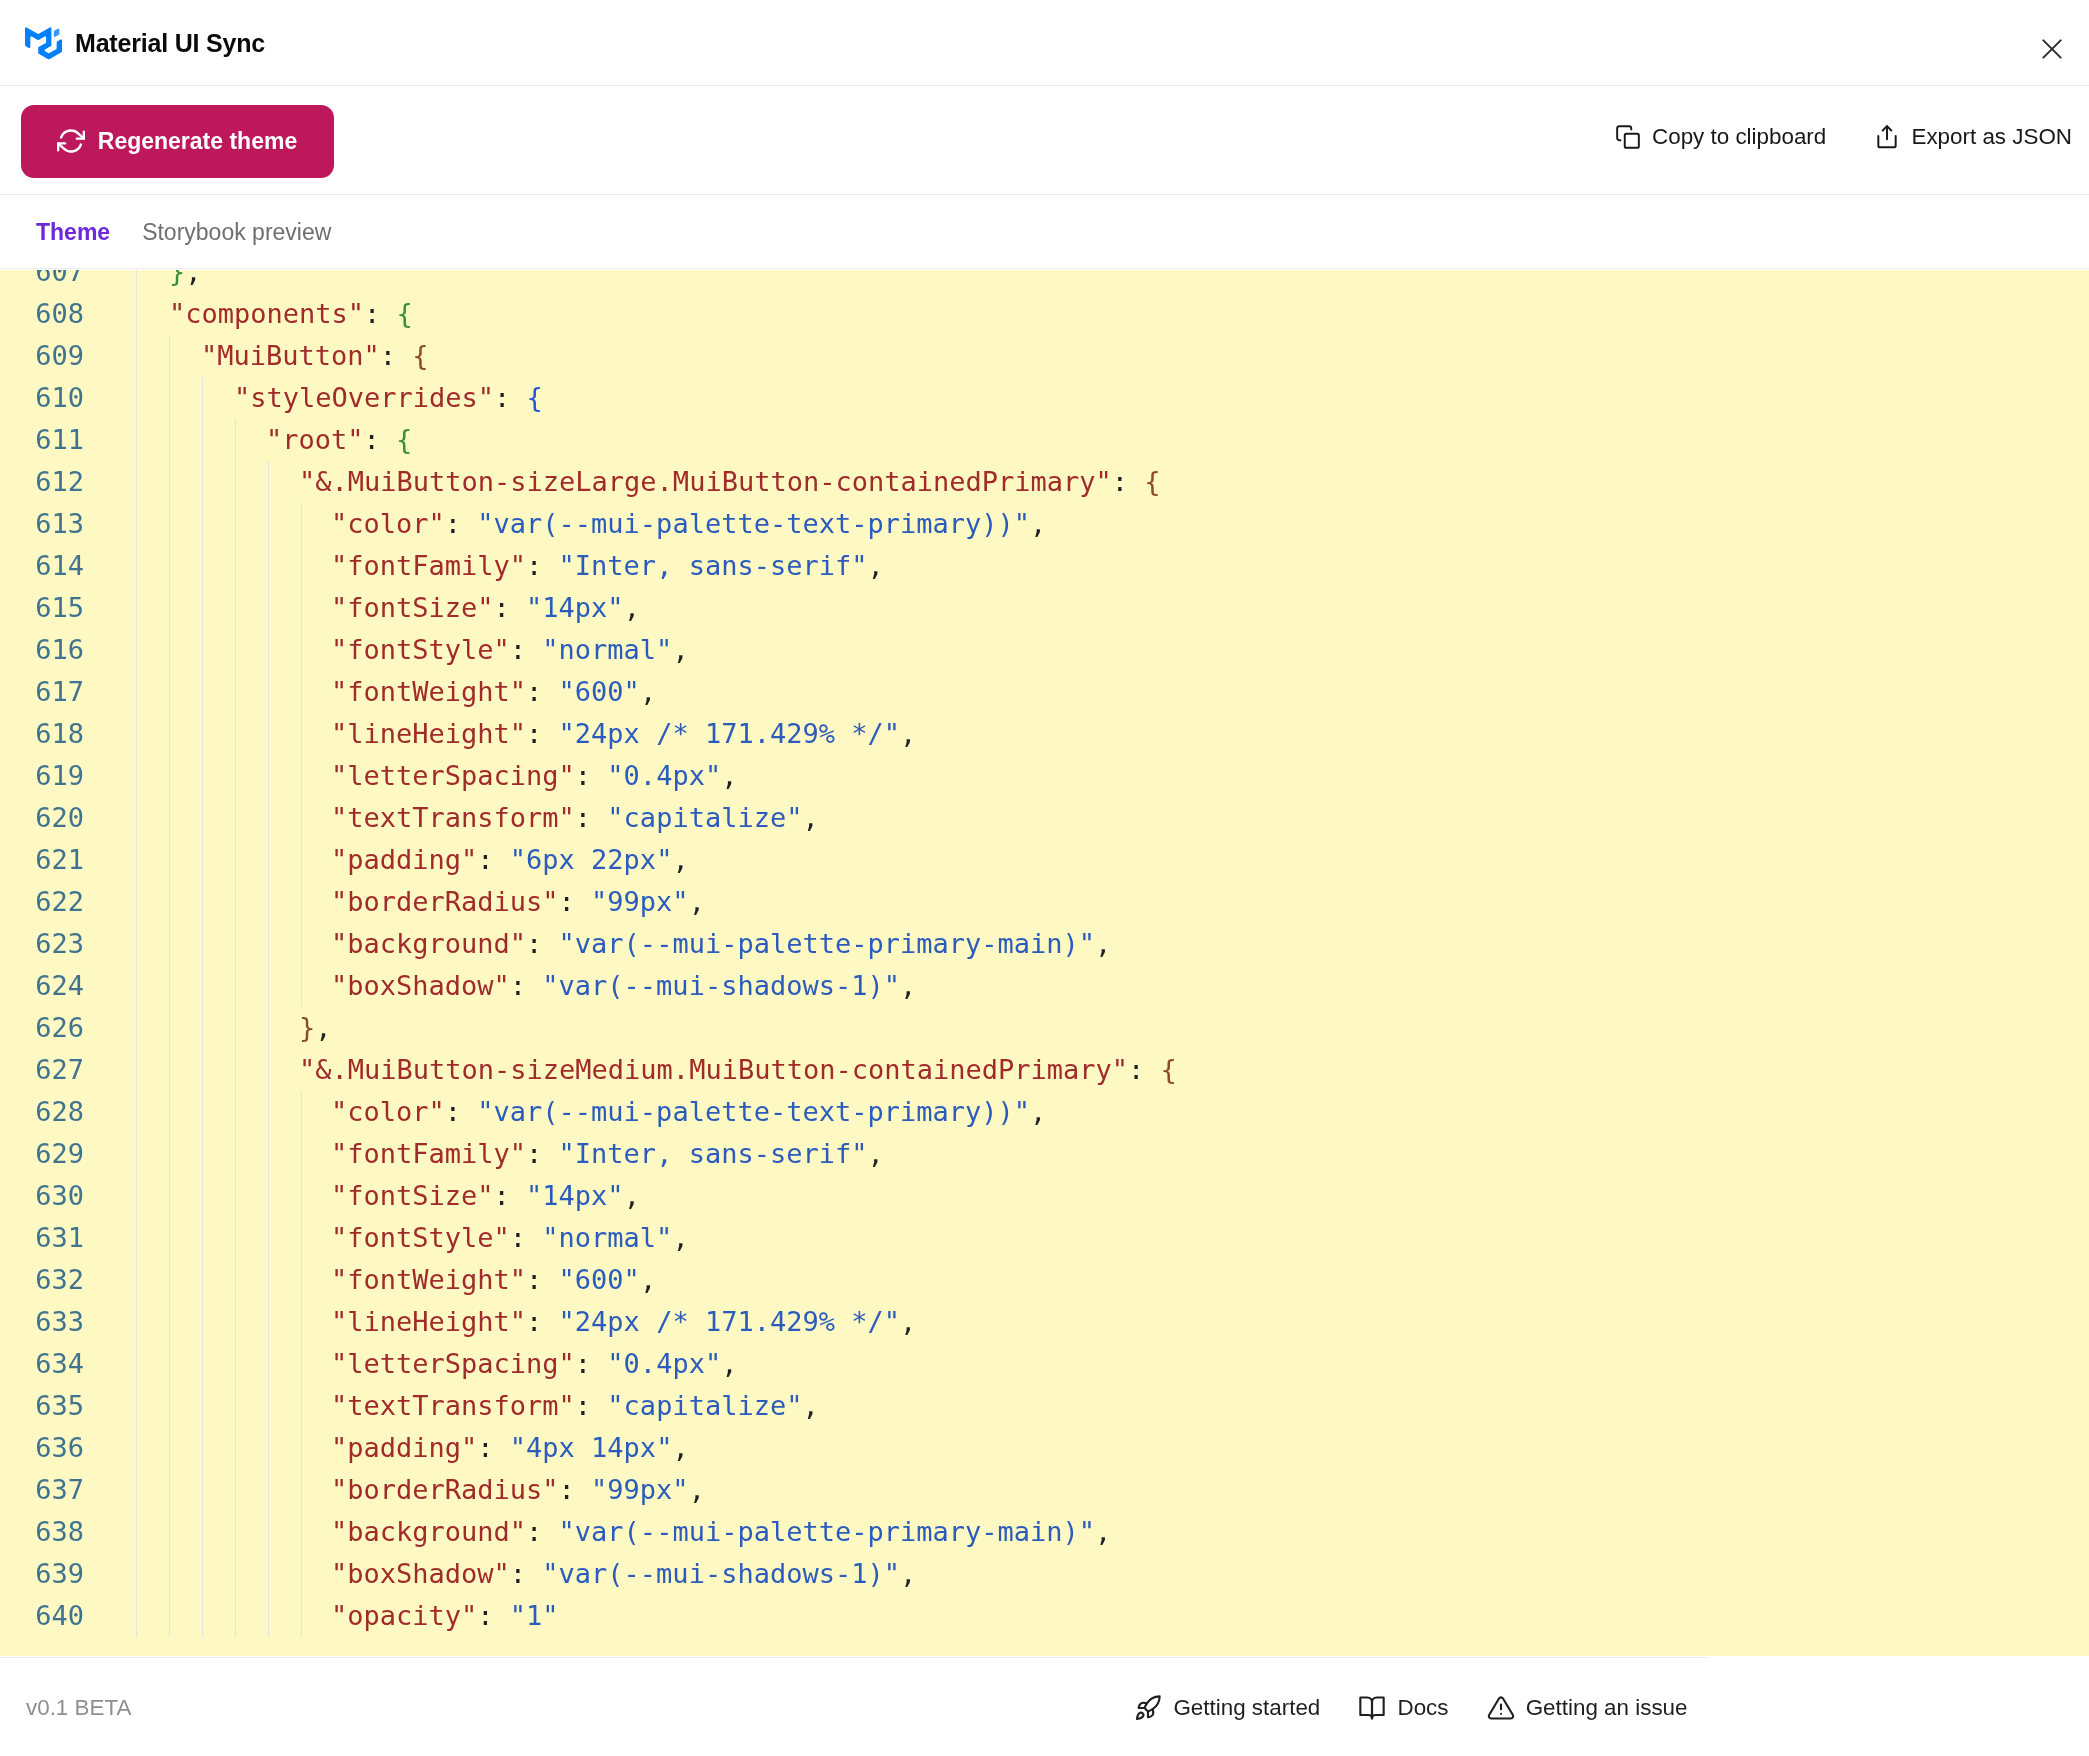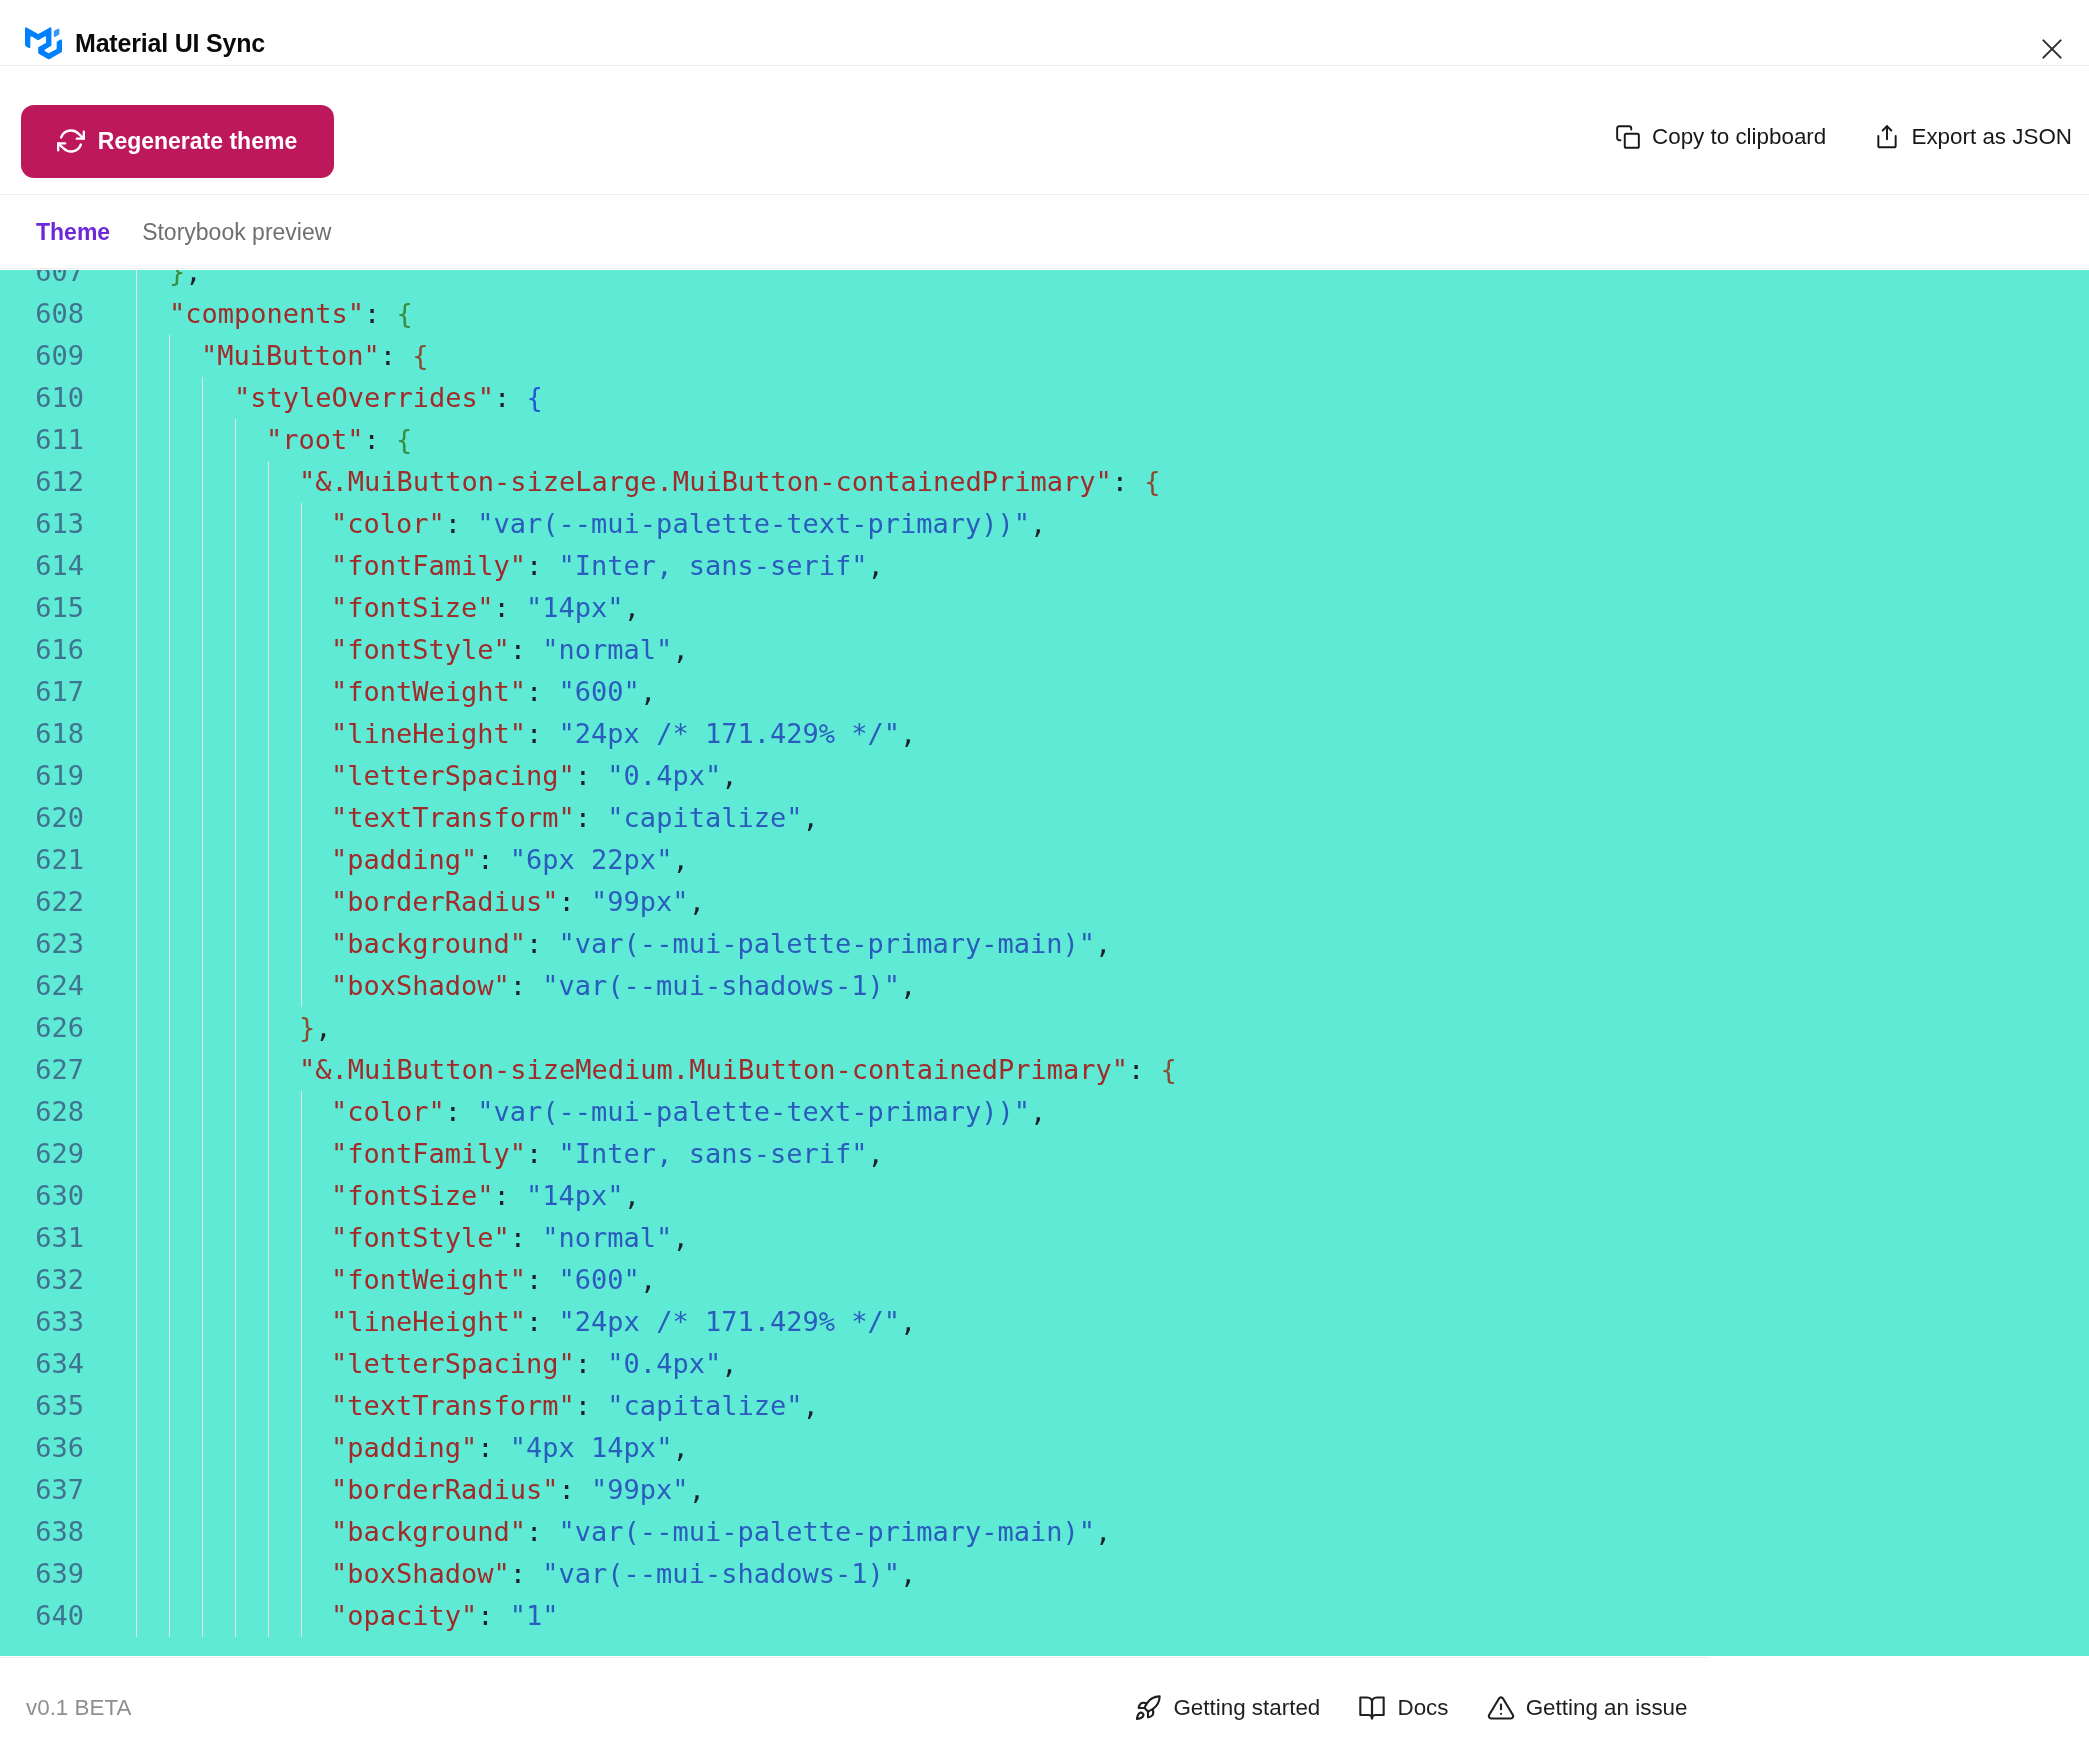--- a/index.html
+++ b/index.html
@@ -1,20 +1,20 @@
 <!DOCTYPE html>
 <html style="font-size:15px"><head>
 <meta charset="utf-8">
 <style>
   * { margin:0; padding:0; box-sizing:border-box; }
   html,body { width:2089px; height:1756px; background:#ffffff; overflow:hidden;
               font-family:"Liberation Sans", sans-serif; }
 
   
-  .header { position:absolute; left:0; top:0; width:2089px; height:66px;
+  .header { position:absolute; left:0; top:0; width:2089px; height:86px;
             border-bottom:1.4px solid #ececec; display:flex; align-items:center; }
   .logo { position:absolute; left:25px; top:26px; width:37px; height:34px; }
   .title { position:absolute; left:75px; top:0; height:86px; display:flex; align-items:center;
            font-size:25px; font-weight:700; color:#0a0a0a; letter-spacing:-0.2px; }
   .close-btn { position:absolute; right:20.5px; top:32px; width:34px; height:34px;
                display:flex; align-items:center; justify-content:center; cursor:pointer; }
 
   
   .toolbar { position:absolute; left:0; top:87px; width:2089px; height:108px;
              border-bottom:1.4px solid #ececec; display:flex; align-items:center; }
@@ -33,21 +33,21 @@
   .tabbar { position:absolute; left:0; top:197px; width:2089px; height:72px;
             border-bottom:1.4px solid #ececec; display:flex; align-items:center; gap:32px;
             padding-left:36px; }
   .tab { font-size:23px; cursor:pointer; background:none; border:none;
          font-family:"Liberation Sans", sans-serif; }
   .tab.active { font-weight:700; color:#6d28d9; }
   .tab.inactive { font-weight:400; color:#6f6f6f; }
 
   
   .code-viewport { position:absolute; left:0; top:270px; width:2089px; height:1386px;
-                   overflow:hidden; background:#5eead4; }
+                   overflow:hidden; background:#fef9c3; }
   .code-inner { position:absolute; left:0; top:-18.6px; width:2089px; }
   .code-line { display:flex; height:42px; line-height:42px; white-space:pre;
                font-family:"DejaVu Sans Mono", monospace; font-size:27px; }
   .ln { width:84px; flex:0 0 84px; text-align:right; color:#40738f; user-select:none; }
   .lc { margin-left:52px; background-repeat:no-repeat; background-position:0 0; }
   .tok-k { color:#a12b2b; }
   .tok-s { color:#2b5cbd; }
   .tok-p { color:#1d2126; }
   .tok-bg { color:#3a8c3e; }
   .tok-bb { color:#8b4b2f; }

